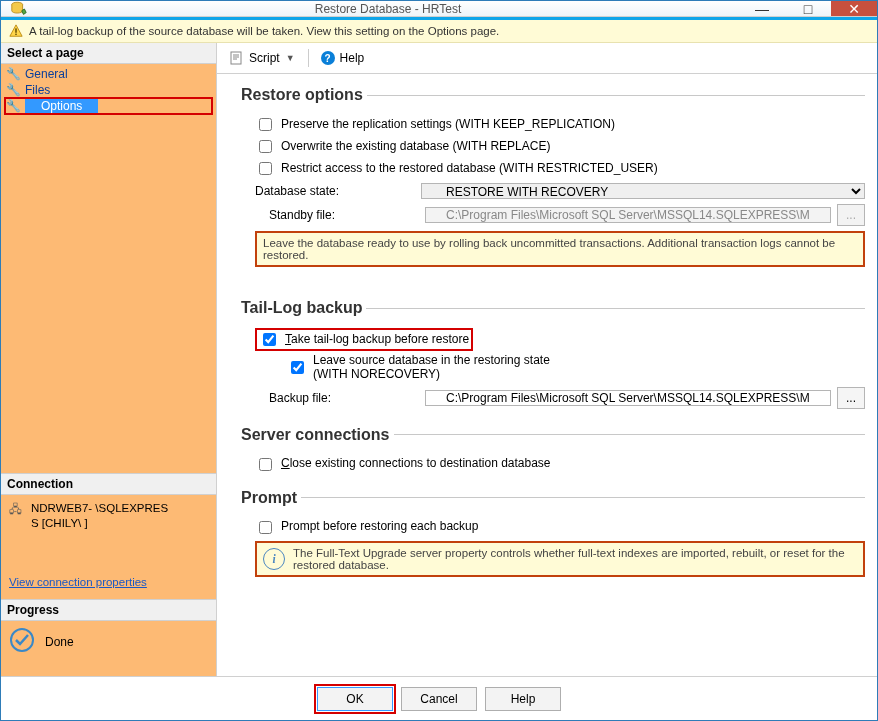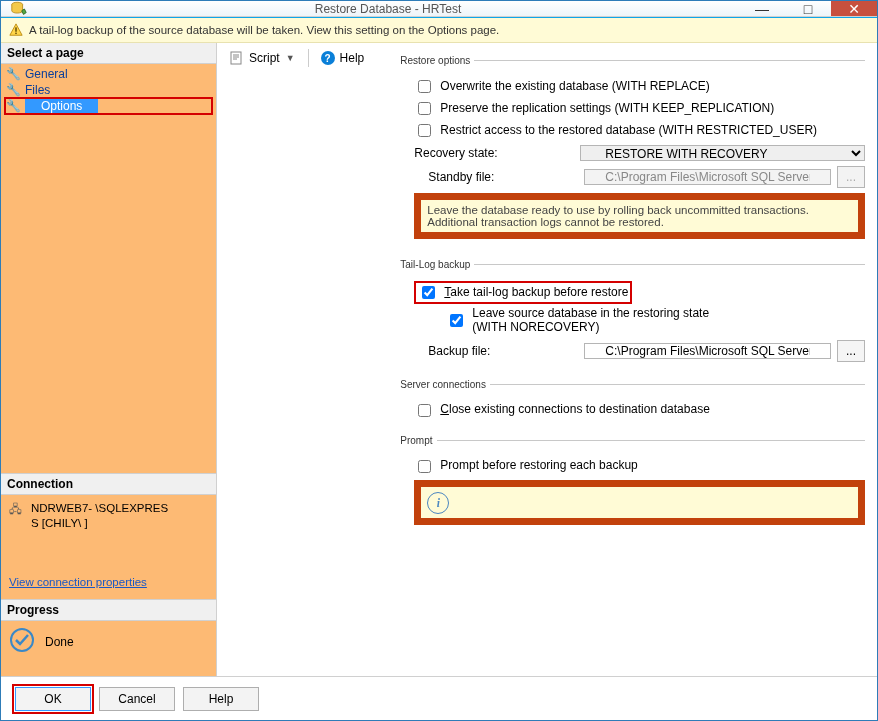--- a/index.html
+++ b/index.html
@@ -45,21 +45,21 @@
     color: #333;
   }
   .titlebar .win-btn.close {
     background: #c7503e;
     color: #fff;
   }
   
   .warnbar {
     height: 26px;
     background: #fffbd6;
-    border-top: 1px solid #0ea5e9;
+    border-top: 3px solid #0ea5e9;
     border-bottom: 1px solid #e8e2b0;
     display: flex;
     align-items: center;
     padding: 0 8px;
     gap: 6px;
     font-size: 11.5px;
     color: #333;
   }
   .warn-icon svg { width:14px; height:14px; display:block; }
   
@@ -120,21 +120,21 @@
     padding: 6px 8px 20px 8px;
     display: flex;
     align-items: center;
     gap: 10px;
   }
   .progress-ico svg { width:26px; height:26px; }
   
   .content {
     flex: 1;
     display: flex;
-    flex-direction: row;
+    flex-direction: column;
     padding: 0;
     min-width: 0;
   }
   .toolbar {
     height: 30px;
     display: flex;
     align-items: center;
     padding: 0 8px;
     gap: 4px;
   }
@@ -161,22 +161,23 @@
   }
   fieldset.grp {
     border: none;
     border-top: 1px solid #c8c8c8;
     margin: 0 0 12px 0;
     padding: 8px 0 0 0;
     position: relative;
   }
   fieldset.grp > legend {
     padding: 0 4px 0 0;
-    font-size: 10px;
+    font-size: 16px;
     color: #333;
+    font-weight: bold;
   }
   .check-row {
     display: flex;
     align-items: center;
     gap: 6px;
     margin: 3px 0 3px 14px;
   }
   .check-row.indent { margin-left: 46px; }
   .check-row input[type=checkbox]{ width:13px; height:13px; }
   .check-row .lbl { line-height:1.15; }
@@ -204,41 +205,41 @@
   .field-row .browse-btn {
     width: 28px; height: 22px;
     border: 1px solid #b5b5b5;
     background: #f5f5f5;
     display:flex;align-items:center;justify-content:center;
     cursor:pointer;
   }
   .field-row .browse-btn.disabled { color:#aaa; background:#f3f3f3; cursor:default;}
   .infobar {
     background: #fffbd6;
-    border: 7px solid #c2410c;
+    border: 2px solid #c2410c;
     padding: 4px 6px;
-    margin: 4px 0 8px 14px;
+    margin: 4px 0 20px 14px;
     font-size: 11.5px;
     color:#444;
   }
   .infobar.withicon { display:flex; gap:8px; align-items:flex-start;}
   .info-ico {
     width:22px;height:22px;border:1.5px solid #4b86c0;border-radius:50%;
     display:flex;align-items:center;justify-content:center;
     color:#4b86c0;font-family:Georgia,serif;font-style:italic;font-weight:bold;
     flex-shrink:0; margin-top:1px;
   }
   .red-box { border: 2px solid #d40000; display:inline-flex; padding:0 2px; }
   
   .footer {
     height: 44px;
     border-top: 1px solid #d0d0d0;
     display: flex;
     align-items: center;
-    justify-content: flex-start;
+    justify-content: center;
     padding: 16px 14px;
     gap: 8px;
   }
   .footer .btn {
     min-width: 76px;
     height: 24px;
     border: 1px solid #aeaeae;
     background: #f3f3f3;
     display:flex;align-items:center;justify-content:center;
     cursor:pointer;
@@ -345,32 +346,32 @@
       </div>
     </div>
     <div class="hr"></div>
 
     <div class="form">
 
       <fieldset class="grp">
         <legend>Restore options</legend>
         <label class="check-row">
           <input type="checkbox" style="">
+          <span class="lbl">Preserve the replication settings (WITH KEEP_REPLICATION)</span>
+        </label>
+        <label class="check-row">
+          <input type="checkbox" style="">
           <span class="lbl">Overwrite the existing database (WITH REPLACE)</span>
-        </label>
-        <label class="check-row">
-          <input type="checkbox" style="">
-          <span class="lbl">Preserve the replication settings (WITH KEEP_REPLICATION)</span>
         </label>
         <label class="check-row">
           <input type="checkbox" style="">
           <span class="lbl">Restrict access to the restored database (WITH RESTRICTED_USER)</span>
         </label>
         <div class="field-row">
-          <span class="flabel">Recovery state:</span>
+          <span class="flabel">Database state:</span>
           <select>
             <option>RESTORE WITH RECOVERY</option>
           </select>
         </div>
         <div class="field-row indent">
           <span class="flabel">Standby file:</span>
           <input type="text" class="disabled" disabled="" value="C:\Program Files\Microsoft SQL Server\MSSQL14.SQLEXPRESS\MSSQL\B" style="">
           <div class="browse-btn disabled">...</div>
         </div>
         <div class="infobar">Leave the database ready to use by rolling back uncommitted transactions. Additional transaction logs cannot be restored.</div>
@@ -405,20 +406,21 @@
       </fieldset>
 
       <fieldset class="grp">
         <legend>Prompt</legend>
         <label class="check-row">
           <input type="checkbox" style="">
           <span class="lbl">Prompt before restoring each backup</span>
         </label>
         <div class="infobar withicon">
           <span class="info-ico">i</span>
+          <span>The Full-Text Upgrade server property controls whether full-text indexes are imported, rebuilt, or reset for the restored database.</span>
         </div>
       </fieldset>
     </div>
   </div>
 </div>
 
 <div class="footer">
   <div class="btn primary">OK</div>
   <div class="btn">Cancel</div>
   <div class="btn">Help</div>

